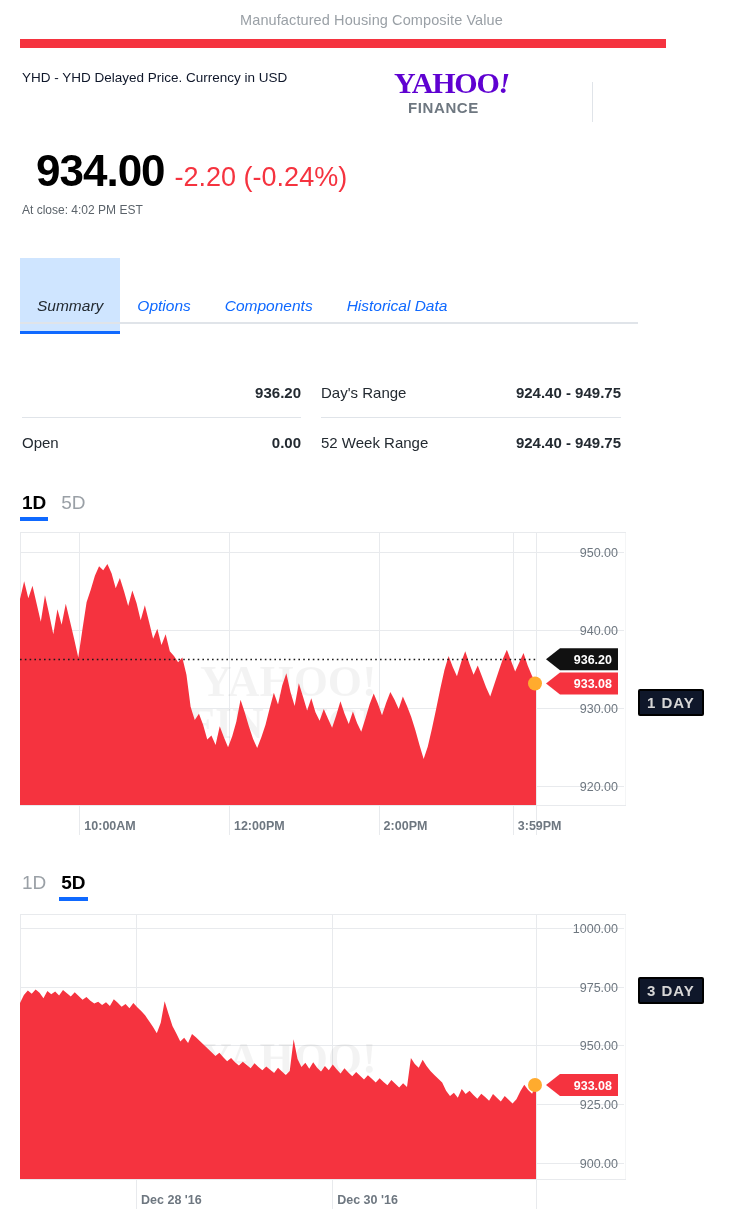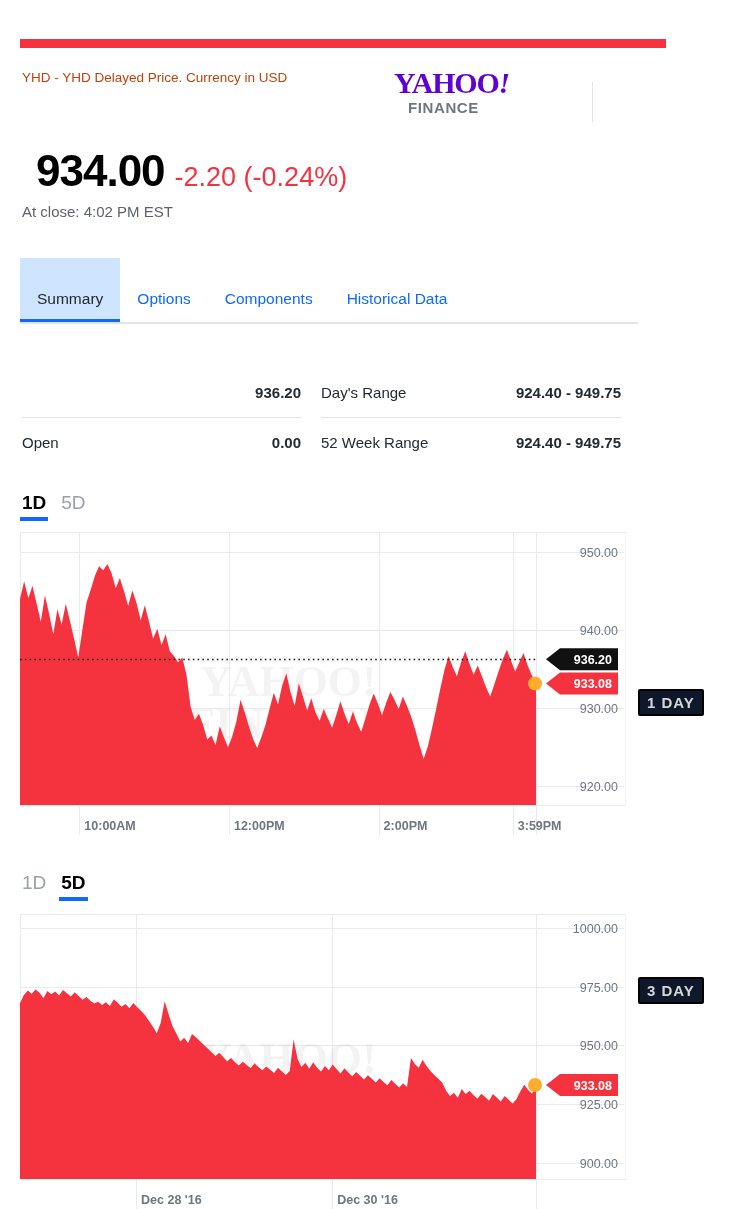--- a/index.html
+++ b/index.html
@@ -24,21 +24,21 @@
     width: 646px; height: 9px; background: #f5333f;
   }
 
   
   .quote-header { position: absolute; left: 22px; top: 66px; width: 700px; }
   .quote-name {
     font-size: 21px; font-weight: bold; color: #000; letter-spacing: -.2px;
     display: inline-block; vertical-align: top;
   }
   .quote-sub {
-    font-size: 13.5px; color: #c2410c; margin-top: 4px;
+    font-size: 13.5px; color: #0f172a; margin-top: 4px;
   }
   .yf-logo {
     position: absolute; left: 372px; top: 2px;
     width: 140px; text-align: left; line-height: 1;
   }
   .yf-logo .yah {
     font-family: "Liberation Serif", serif;
     font-size: 30px; font-weight: bold; color: #5f01d1;
     letter-spacing: -1.2px;
   }
@@ -57,34 +57,35 @@
   .price-main {
     font-size: 44px; font-weight: bold; color: #000; letter-spacing: -1px;
     display: inline-block; vertical-align: baseline;
   }
   .price-change {
     font-size: 27px; color: #f5333f; margin-left: 10px;
     display: inline-block; vertical-align: baseline;
   }
   .market-time {
     position: absolute; left: 22px; top: 203px;
-    font-size: 15px; color: #5b636a;
+    font-size: 12px; color: #5b636a;
   }
 
   
   .tabs {
     position: absolute; left: 20px; top: 258px; width: 618px; height: 66px;
   }
   .tabs-underline {
     position: absolute; left: 0; bottom: 0; width: 618px; height: 2px; background: #e0e4e9;
   }
   .tab {
-    position: relative; display: inline-block; height: 64px; line-height: 64px;
-    padding: 9px 17px; font-size: 15.5px; color: #0f69ff; cursor: pointer;
+    position: relative; display: inline-block; height: 76px; line-height: 64px;
+    padding: 16px 17px; font-size: 15.5px; color: #0f69ff; cursor: pointer;
     vertical-align: top;
+    font-style: italic;
   }
   .tab.active {
     background: #cfe5ff; color: #232a31; font-weight: normal;
   }
   .tab.active::after {
     content: ""; position: absolute; left: 0; bottom: 0; width: 100%;
     height: 3px; background: #0f69ff;
   }
 
   
@@ -134,20 +135,21 @@
     font-size: 15px; font-weight: bold; letter-spacing: 1px;
     padding: 3px 7px; border: 2px solid #000; border-radius: 2px;
     white-space: nowrap;
   }
 </style>
 </head>
 <body>
 
 <div class="page">
 
+  <div class="banner-title">Manufactured Housing Composite Value</div>
   <div class="banner-rule"></div>
 
   <div class="quote-header">
     <div class="quote-sub">YHD - YHD Delayed Price. Currency in USD</div>
     <div class="yf-logo">
       <span class="yah"><span>YAHOO</span><span class="bang">!</span></span>
       <span class="fin">FINANCE</span>
     </div>
     <div class="logo-divider"></div>
   </div>

